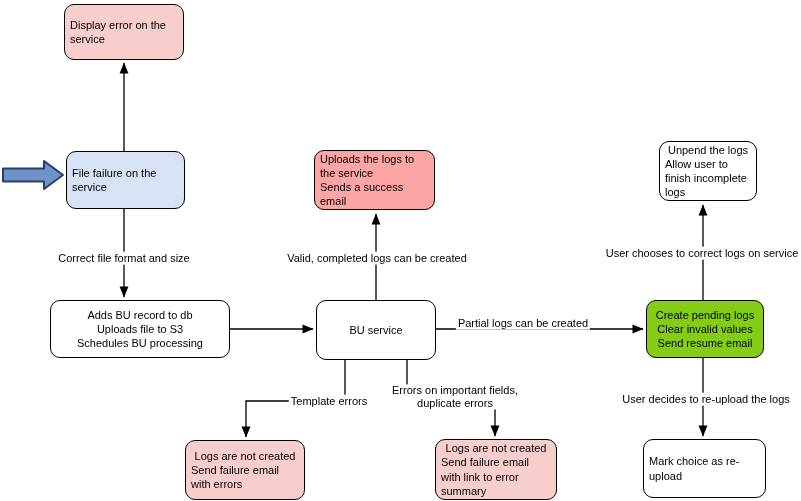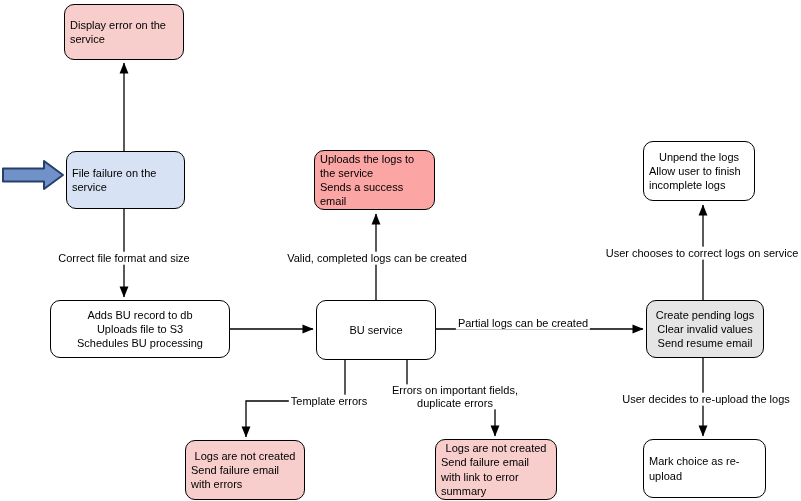--- a/index.html
+++ b/index.html
@@ -9,21 +9,21 @@
   }
   .edges{position:absolute;left:0;top:0;}
   .node{
     position:absolute;box-sizing:border-box;border:1px solid #000;border-radius:10px;
     display:flex;flex-direction:column;align-items:center;justify-content:center;
     font-size:11px;line-height:1.28;padding:2px 5px;background:#fff;
   }
   .node.pink{background:#f8cecc;}
   .node.blue{background:#d7e3f4;}
   .node.green{background:#fca5a5;}
-  .node.yellow{background:#e5e5e5;}
+  .node.yellow{background:#84cc16;}
   .node.white{background:#ffffff;}
   .elabel{
     position:absolute;transform:translate(-50%,-50%);background:#ffffff;
     font-size:11px;line-height:1.15;text-align:center;white-space:nowrap;padding:0 2px;
   }
   .elabel.wrap{white-space:normal;width:150px;}
 </style>
 </head>
 <body>
 
@@ -71,21 +71,21 @@
     <div>Uploads the logs to the service</div>
     <div>Sends a success email</div>
   </div>
 
   <div class="node yellow" style="left:646px;top:300px;width:118px;height:58px">
     <div>Create pending logs</div>
     <div>Clear invalid values</div>
     <div>Send resume email</div>
   </div>
 
-  <div class="node white" style="left:643px;top:141px;width:112px;height:60px">
+  <div class="node white" style="left:659px;top:141px;width:98px;height:60px">
     <div>Unpend the logs</div>
     <div>Allow user to finish incomplete logs</div>
   </div>
 
   <div class="node white" style="left:643px;top:439px;width:123px;height:59px">
     <div>Mark choice as re-upload</div>
   </div>
 
   <div class="node pink" style="left:185px;top:440px;width:120px;height:60px">
     <div>Logs are not created</div>

